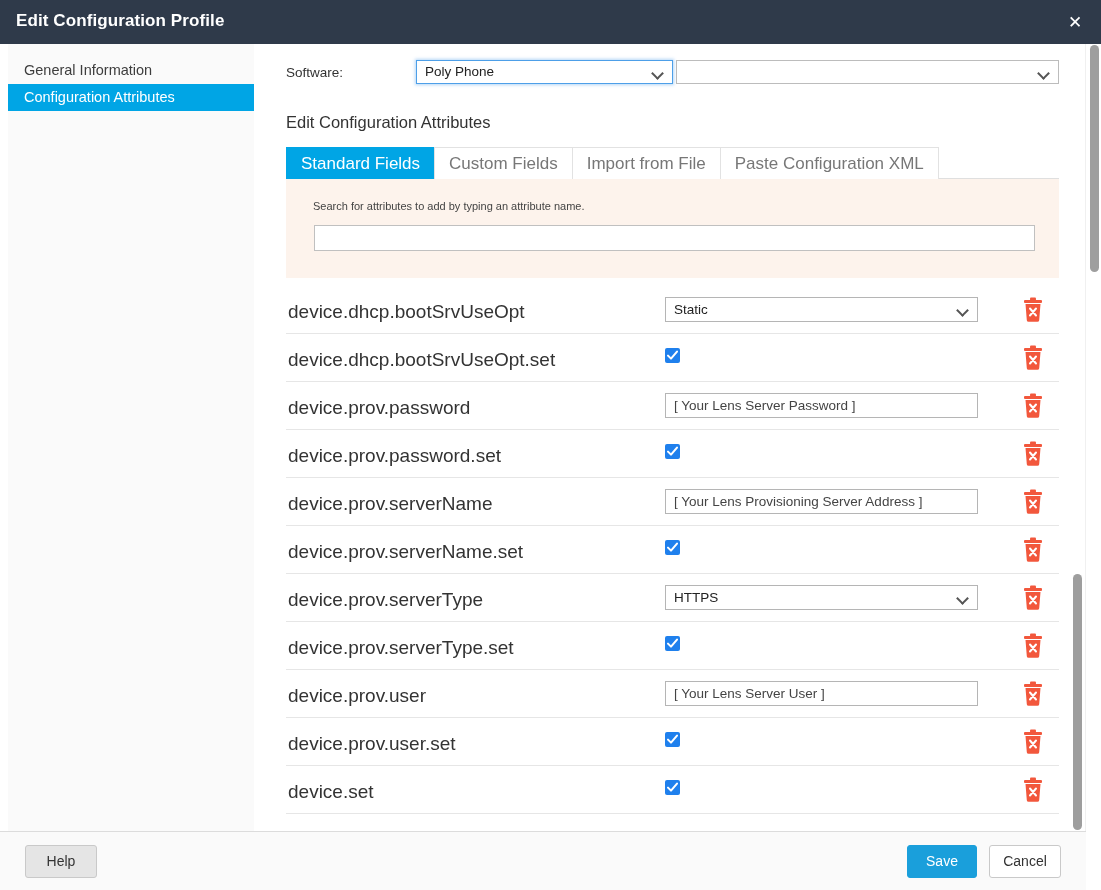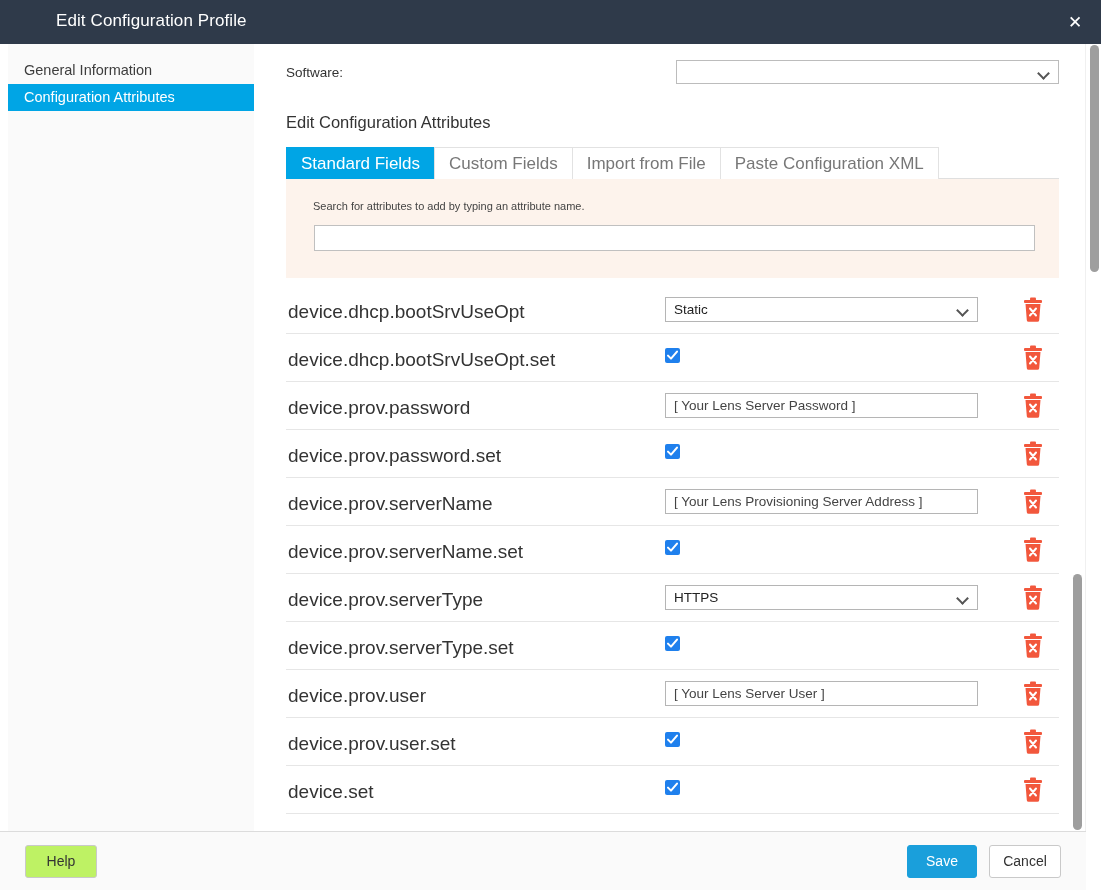--- a/index.html
+++ b/index.html
@@ -24,24 +24,23 @@
     position: absolute;
     top: 0; left: 0;
     width: 1101px; height: 44px;
     background: #2f3a4a;
     color: #ffffff;
   }
   .titlebar-title {
     position: absolute;
     left: 16px; top: 11px;
     font-size: 17px;
-    font-weight: 400;
+    font-weight: 700;
     color: #ffffff;
     letter-spacing: .1px;
-    margin-left: 40px;
   }
   .titlebar-close {
     position: absolute;
     right: 13px; top: 10px;
     width: 26px; height: 24px;
     line-height: 24px;
     text-align: center;
     font-size: 17px;
     color: #ffffff;
     cursor: pointer;
@@ -296,21 +295,21 @@
     line-height: 31px;
     text-align: center;
     font-size: 14px;
     border-radius: 3px;
     cursor: pointer;
     white-space: nowrap;
   }
   .btn-help {
     left: 25px; top: 13px;
     width: 72px;
-    background: #bef264;
+    background: #e5e5e5;
     border: 1px solid #c9c9c9;
     color: #333333;
   }
   .btn-save {
     right: 109px; top: 13px;
     width: 70px;
     background: #1a9fdb;
     border: 1px solid #1a9fdb;
     color: #ffffff;
   }
@@ -341,20 +340,23 @@
       <div class="sidebar-item active">
         <span>Configuration Attributes</span>
       </div>
     </div>
 
     <div class="content">
       <div class="content-inner">
 
         <div class="software-row">
           <div class="software-label">Software:</div>
+          <div class="select-box software-select">
+            <span>Poly Phone</span>
+          </div>
           <div class="select-box software-select2">
             <span></span>
           </div>
         </div>
 
         <div class="section-title">Edit Configuration Attributes</div>
 
         <div class="tabs">
           <div class="tab active">
             <span>Standard Fields</span>

